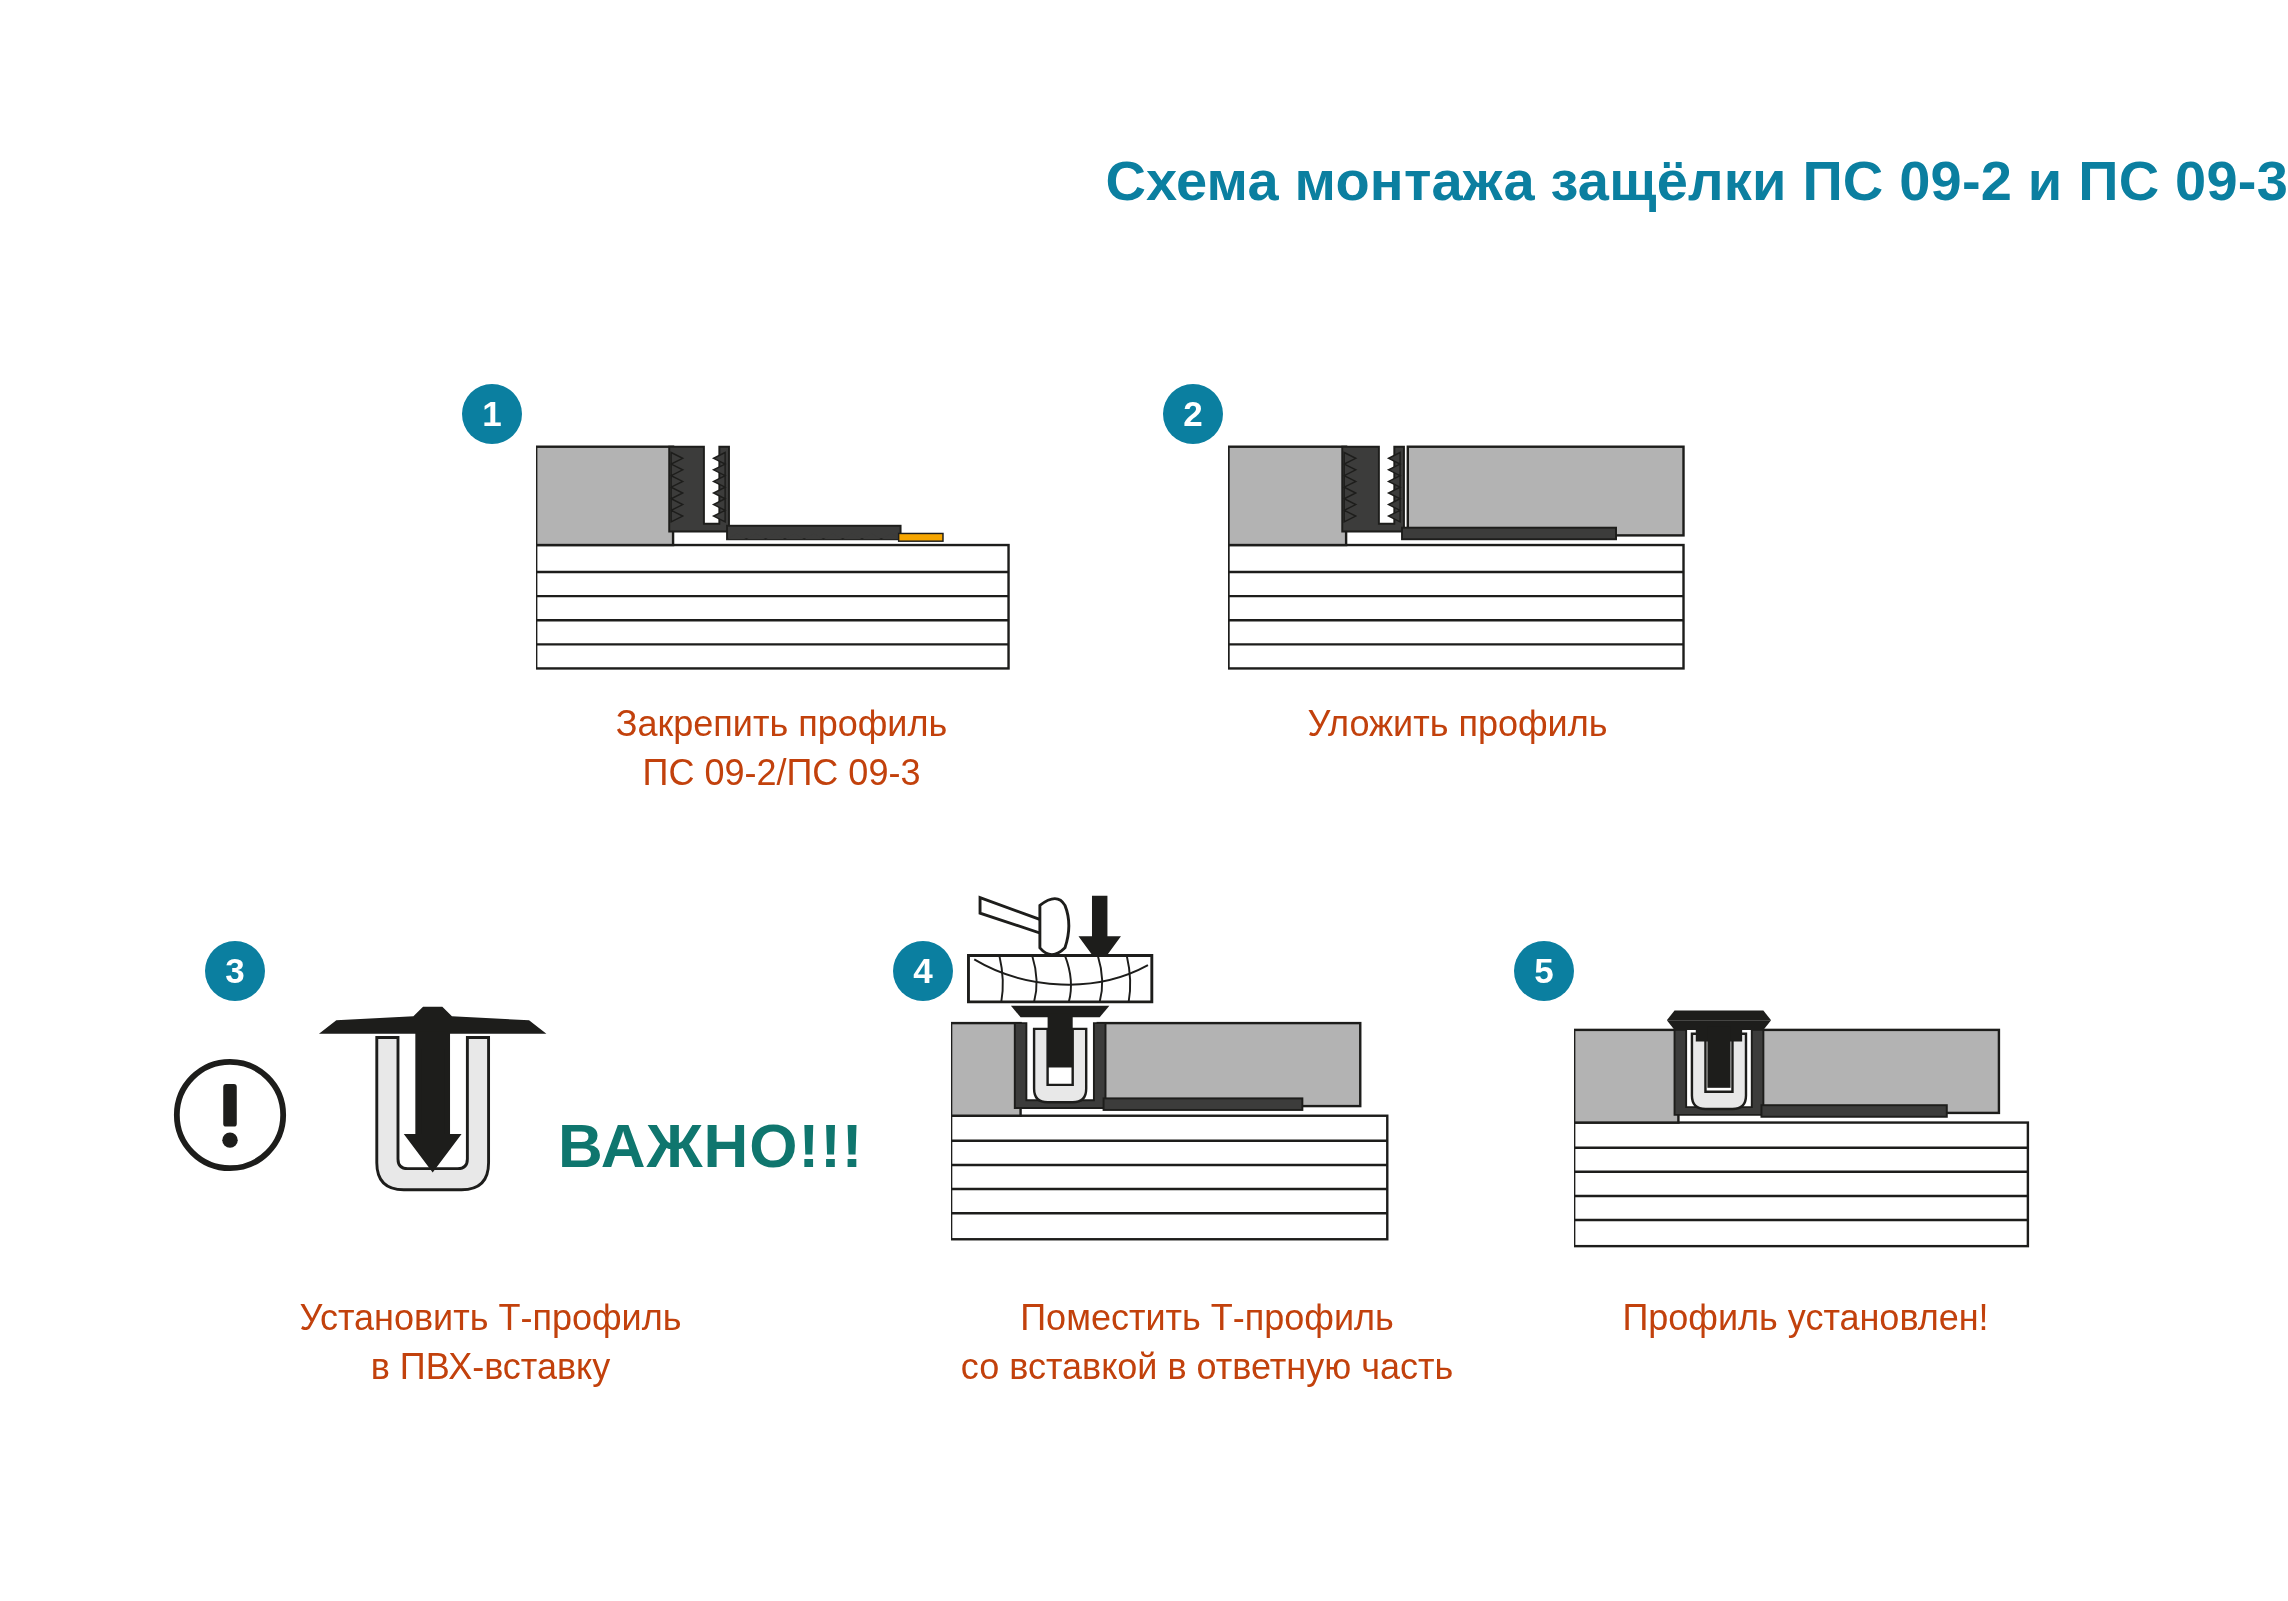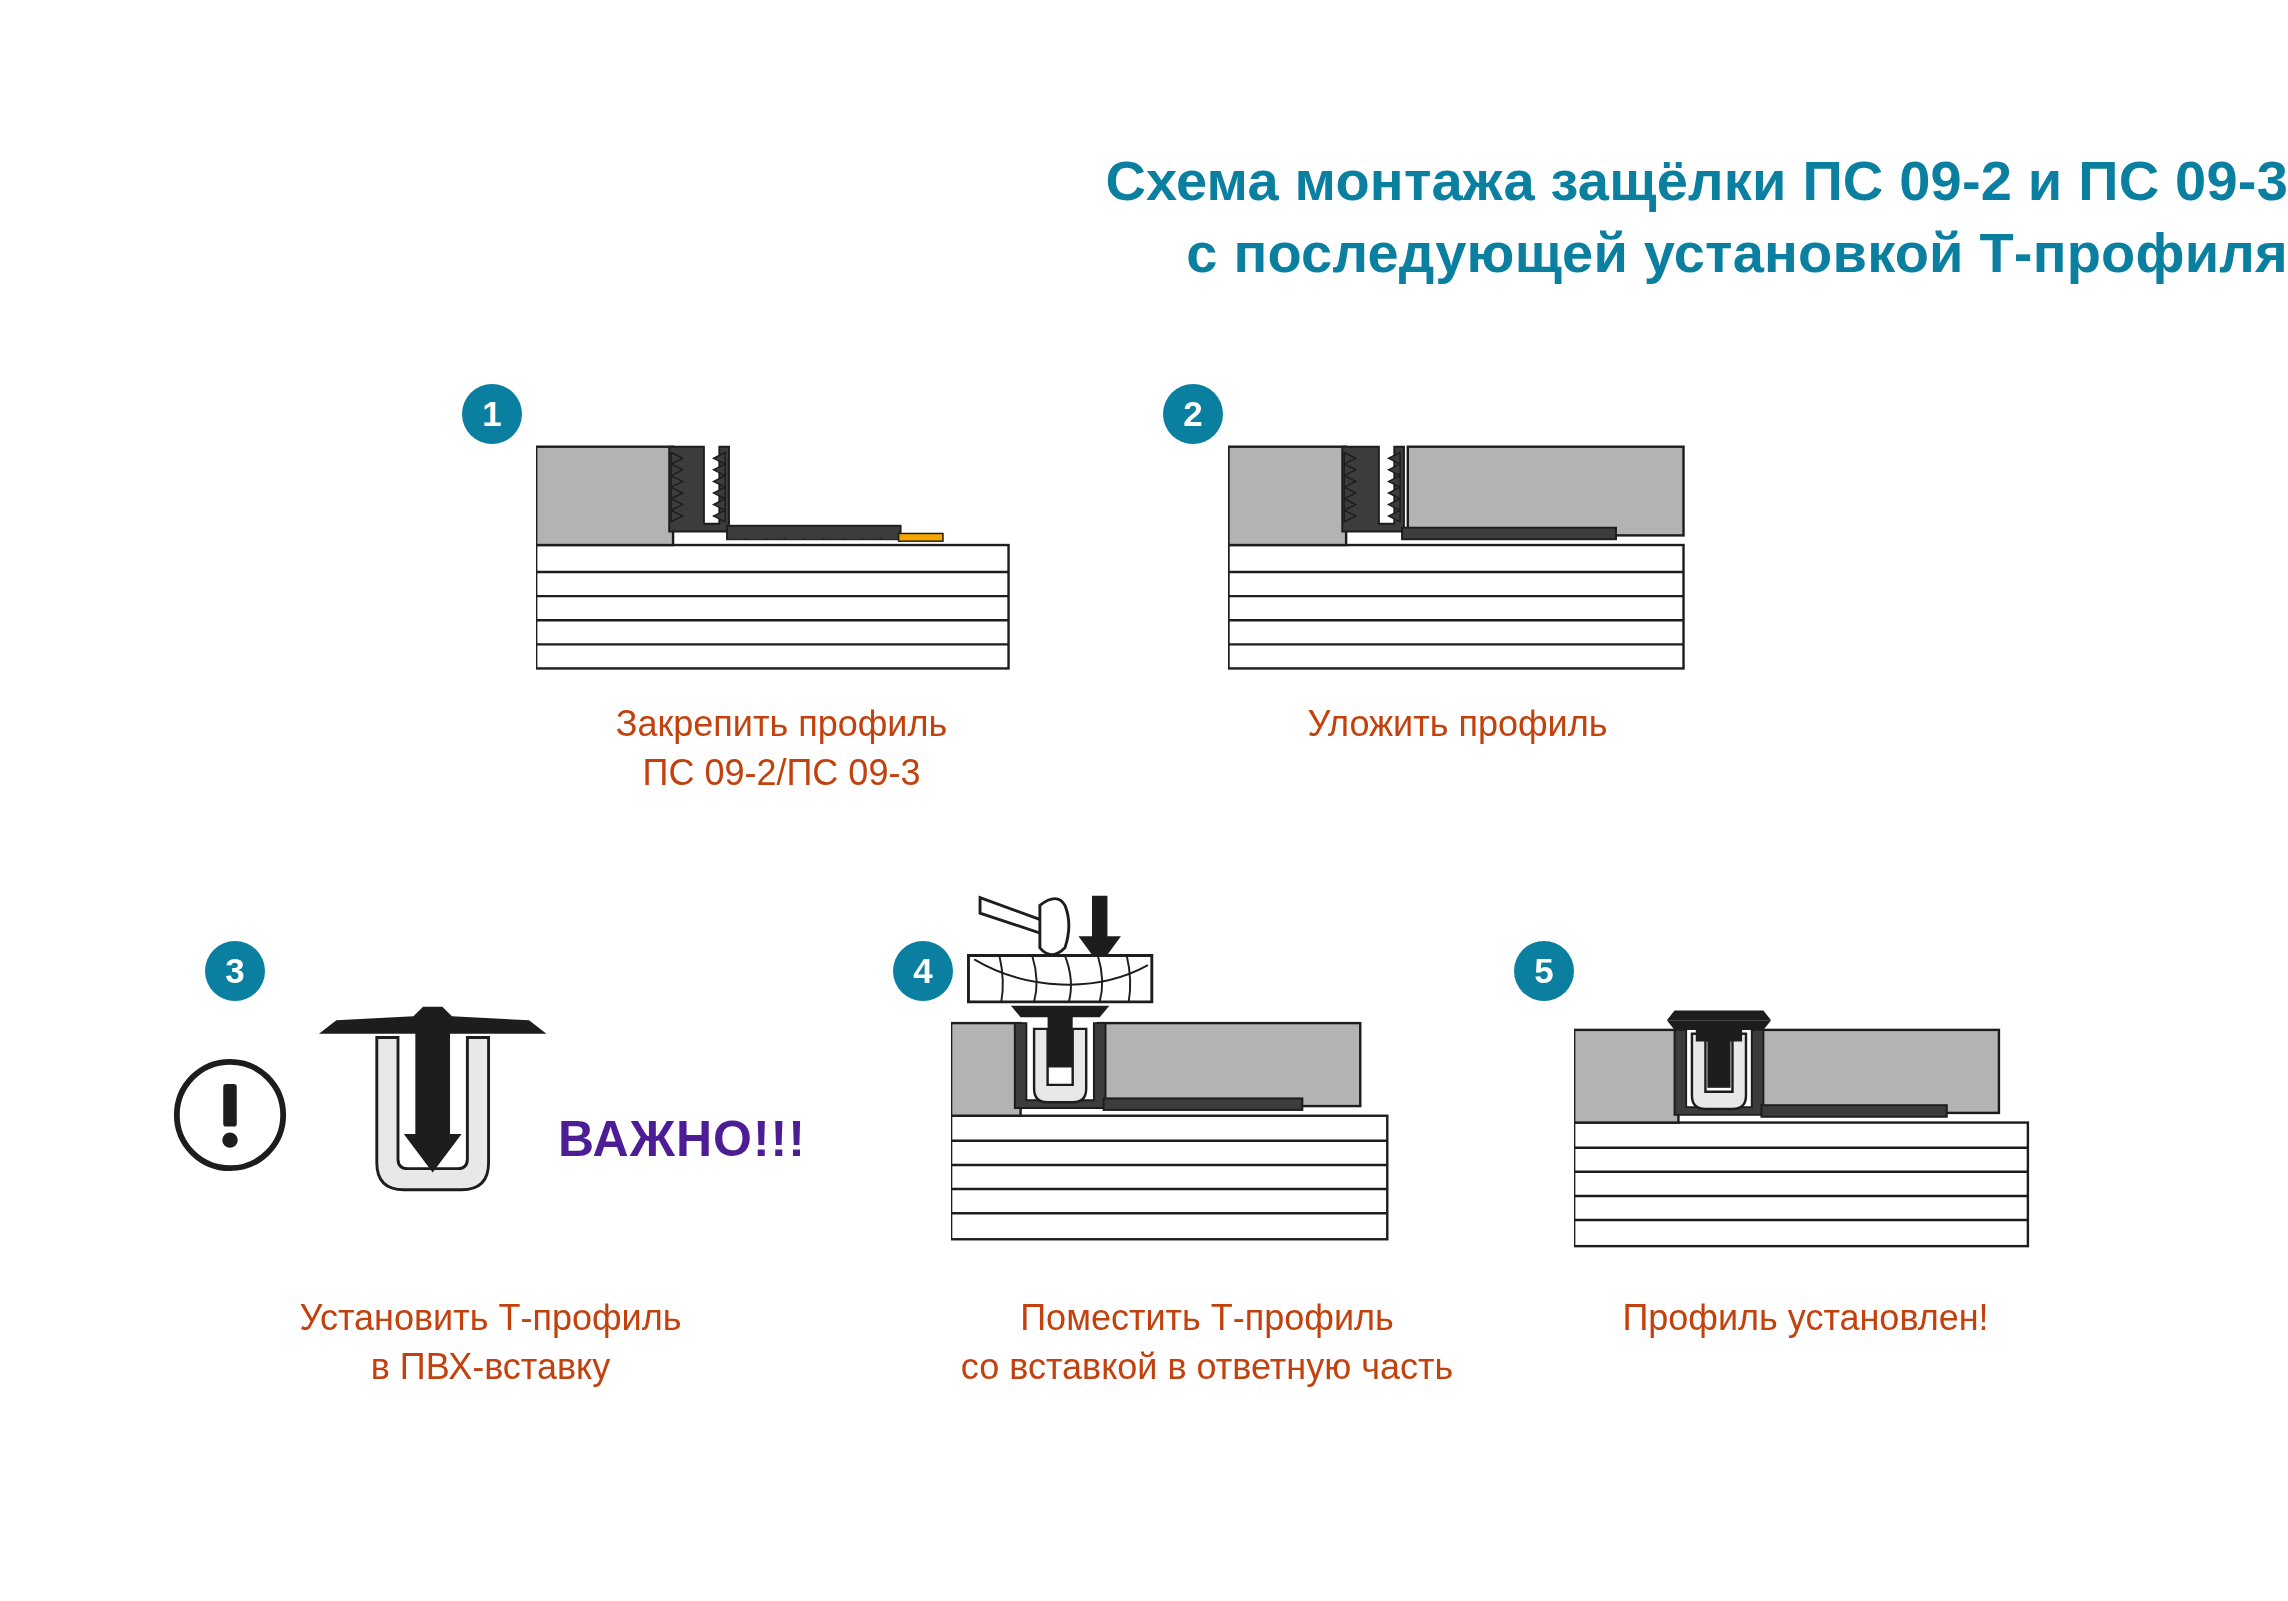--- a/index.html
+++ b/index.html
@@ -61,34 +61,33 @@
     font-size: 36px;
     line-height: 1.35;
     color: #c2410c;
     white-space: pre-line;
   }
   .figure {
     position: absolute;
   }
   .important-text {
     position: absolute;
-    font-size: 50px;
+    font-size: 62px;
     font-weight: bold;
-    color: #4c1d95;
+    color: #0f766e;
     letter-spacing: 1px;
   }
 </style>
 </head>
 <body>
 
 <div class="page">
 
   <div class="title">
     <span class="line">Схема монтажа защёлки ПС 09-2 и ПС 09-3</span>
-    <span class="line">с последующей установкой Т-профиля</span>
   </div>
 
   <div class="step" style="left:0;top:0;width:2288px;height:0;">
     <div class="badge" style="left:462px;top:384px;">1</div>
 
     <div class="figure" style="left:536px;top:439px;width:492px;height:241px;">
       <svg width="492" height="241" viewBox="0 0 510 250" xmlns="http://www.w3.org/2000/svg">
 
         <rect x="0" y="110" width="490" height="128" fill="#ffffff" stroke="#1d1d1b" stroke-width="2.5"></rect>
         <line x1="0" y1="138" x2="490" y2="138" stroke="#1d1d1b" stroke-width="2.5"></line>

